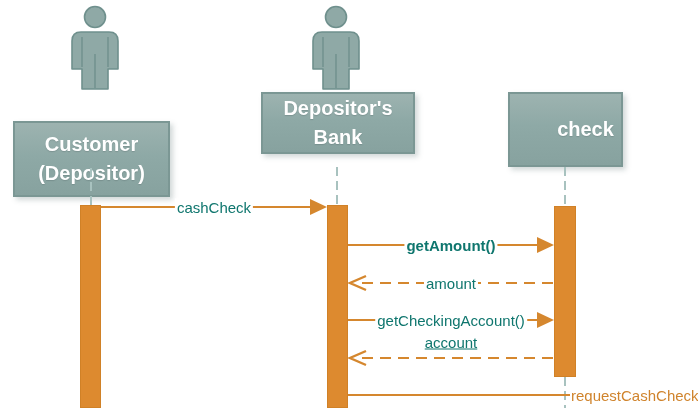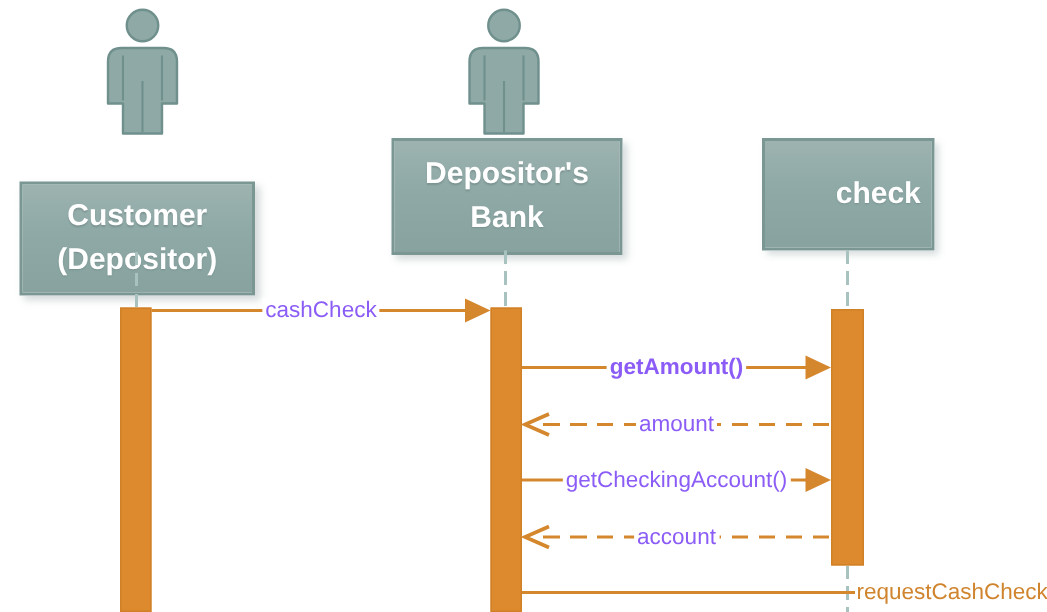--- a/index.html
+++ b/index.html
@@ -30,21 +30,21 @@
     justify-content: center;
     align-items: center;
     color: #ffffff;
     font-weight: bold;
     font-size: 20px;
     line-height: 29px;
     text-align: center;
     text-shadow: 0 1px 1px rgba(90,110,110,0.35);
   }
   .actor-box-customer { left: 13px;  top: 92px; width: 157px; height: 76px; margin-top: 29px; }
-  .actor-box-bank     { left: 261px; top: 92px; width: 154px; height: 78px; }
+  .actor-box-bank     { left: 261px; top: 92px; width: 154px; height: 62px; }
   .actor-box-check    { left: 508px; top: 92px; width: 115px; height: 75px; padding-left: 40px; }
 
   
   .lifeline {
     position: absolute;
     width: 2px;
     background: repeating-linear-gradient(180deg,
       #a8c2bf 0px, #a8c2bf 9px, rgba(0,0,0,0) 9px, rgba(0,0,0,0) 14px);
   }
   .lifeline-customer { left: 90px;  top: 168px; height: 37px; }
@@ -80,21 +80,21 @@
     border-top: 8px solid transparent;
     border-bottom: 8px solid transparent;
     border-left: 17px solid #d5872e;
   }
   .arrowhead-open-left { position: absolute; }
 
   .msg-label {
     position: absolute;
     transform: translate(-50%, -50%);
     background: #ffffff;
-    color: #8b5cf6;
+    color: #0f766e;
     font-size: 15px;
     line-height: 17px;
     padding: 0 2px;
     white-space: nowrap;
   }
   .msg-label-left {
     position: absolute;
     transform: translate(0, -50%);
     background: #ffffff;
     color: #d0842d;
@@ -157,18 +157,18 @@
   <span class="msg-label" style="left:451px; top:283px;">amount</span>
 
   <div class="msg-line" style="left:348px; top:319px; width:190px;"></div>
   <div class="arrowhead-right" style="left:537px; top:312px;"></div>
   <span class="msg-label" style="left:451px; top:320px;">getCheckingAccount()</span>
 
   <div class="msg-line-dashed" style="left:362px; top:357px; width:192px;"></div>
   <svg class="arrowhead-open-left" style="left:347px; top:349px;" width="20" height="18" viewBox="0 0 20 18">
     <path d="M 19 2 L 3 9 L 19 16" fill="none" stroke="#d5872e" stroke-width="2.4"></path>
   </svg>
-  <span class="msg-label" style="left:451px; top:358px;">account</span>
+  <span class="msg-label" style="left:451px; top:342px;text-decoration:underline;">account</span>
 
   <div class="msg-line" style="left:348px; top:394px; width:223px;"></div>
   <span class="msg-label-left" style="left:570px; top:395px;">requestCashCheck</span>
 
 </div>
 
 </body></html>

